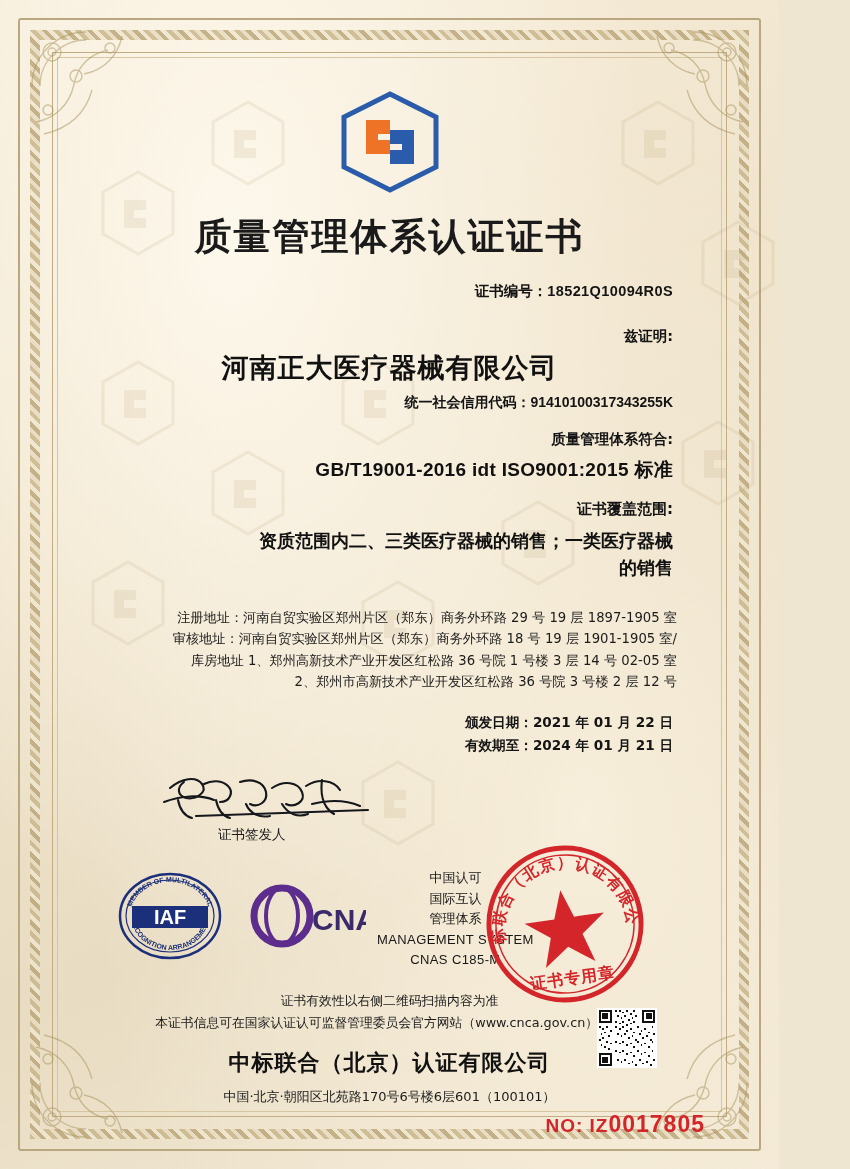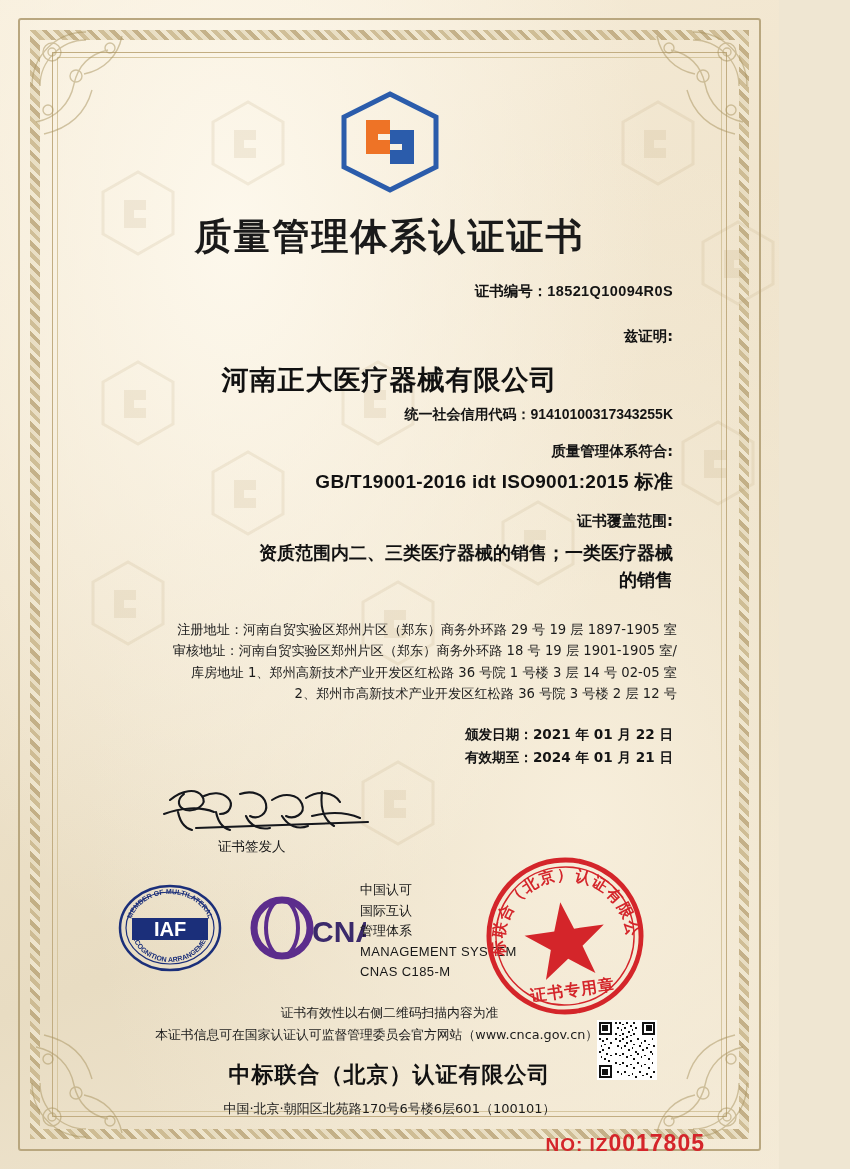--- a/index.html
+++ b/index.html
@@ -118,21 +118,21 @@
     margin-top: 26px;
     text-align: right;
     padding-right: 36px;
     font-size: 14.5px;
     font-weight: bold;
     font-family: "DejaVu Sans", sans-serif;
     color: #141414;
   }
 
   .company {
-    margin-top: 16px;
+    margin-top: 4px;
     text-align: center;
     font-family: "DejaVu Sans", sans-serif;
     font-weight: bold;
     font-size: 27px;
     letter-spacing: 1px;
     color: #111;
   }
 
   .credit-code {
     margin-top: 8px;
@@ -239,25 +239,26 @@
     left: 48px; top: 12px;
     width: 104px; height: 88px;
   }
   .cnas {
     position: absolute;
     left: 178px; top: 22px;
     width: 118px; height: 68px;
   }
   .accred-text {
     position: absolute;
-    left: 290px; top: 8px;
+    left: 307px; top: 8px;
     font-size: 13px;
     font-family: "DejaVu Sans", sans-serif;
     color: #171717;
     line-height: 1.58;
+    text-align: center;
   }
   .accred-text .en { font-family: "Liberation Sans", sans-serif; letter-spacing: .4px; }
 
   .seal {
     position: absolute;
     right: 58px; top: -22px;
     width: 172px; height: 172px;
   }
 
   
@@ -291,21 +292,21 @@
     margin-top: 10px;
     text-align: center;
     font-size: 13px;
     font-family: "DejaVu Sans", sans-serif;
     color: #1b1b1b;
   }
 
   .serial {
     position: absolute;
     right: 74px;
-    bottom: 12px;
+    bottom: 31px;
     font-family: "Liberation Sans", sans-serif;
     font-size: 23px;
     font-weight: bold;
     color: #d4252a;
     letter-spacing: 1px;
     white-space: nowrap;
   }
   .serial .prefix { font-size: 19px; }
 </style>
 </head>

